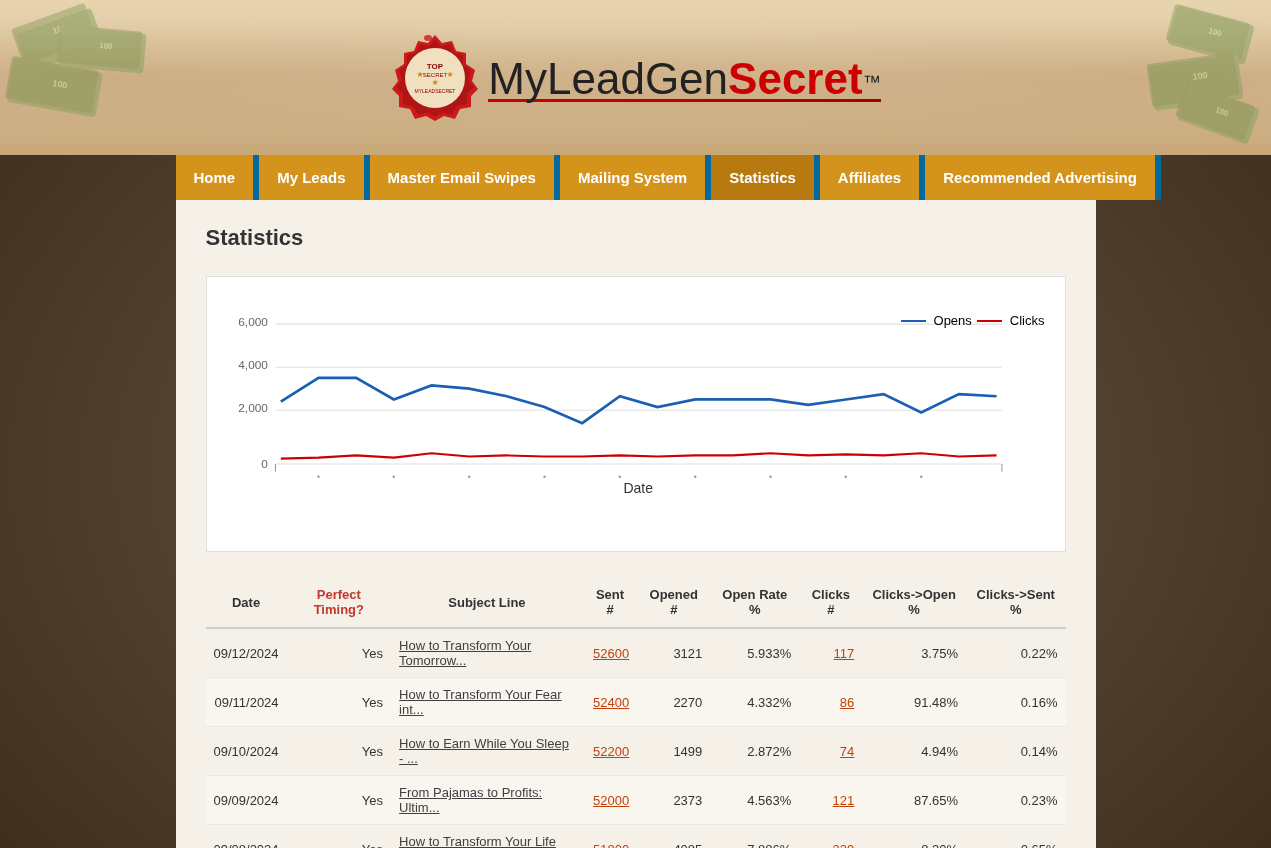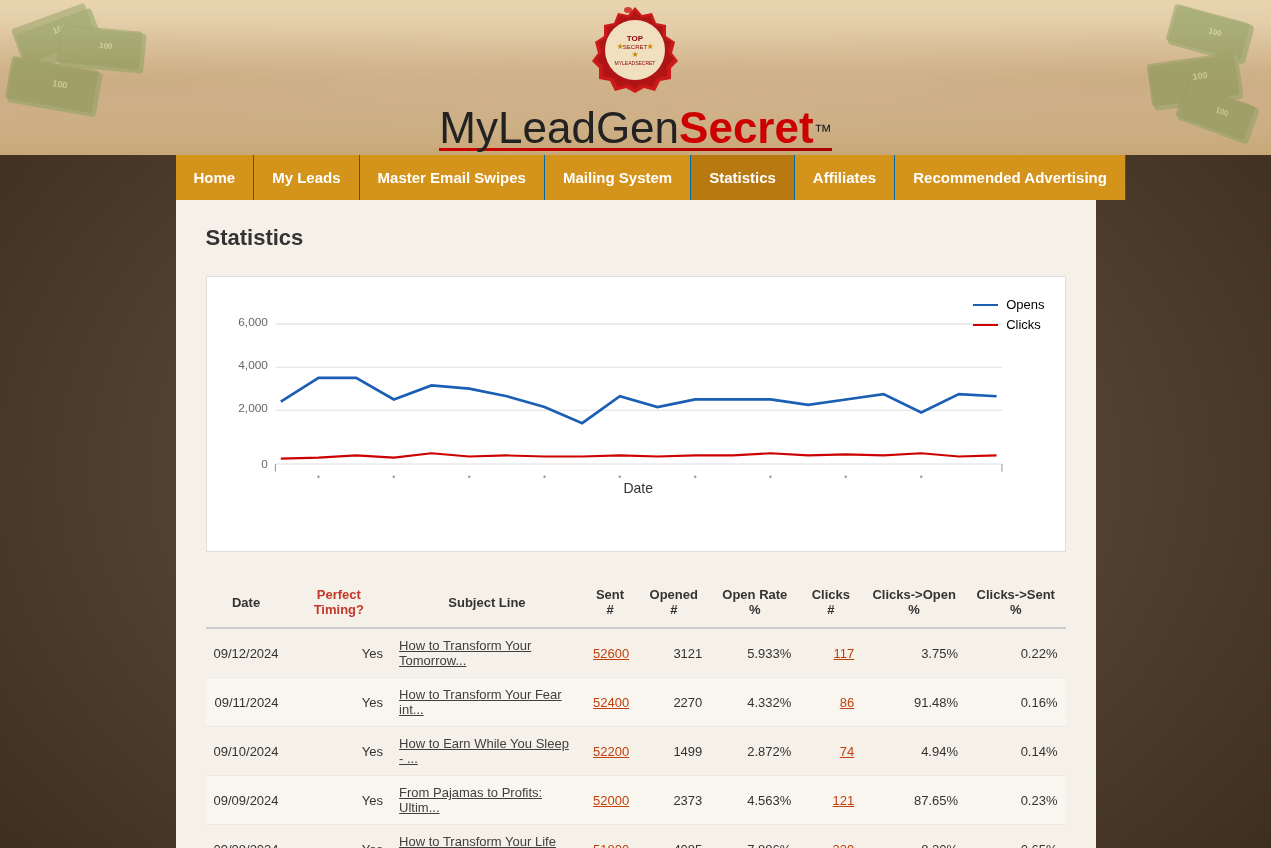--- a/index.html
+++ b/index.html
@@ -30,21 +30,20 @@
         radial-gradient(ellipse at 10% 50%, rgba(180,140,80,0.3) 0%, transparent 50%),
         radial-gradient(ellipse at 90% 50%, rgba(180,140,80,0.3) 0%, transparent 50%);
     }
 
     .logo-container {
       display: flex;
       align-items: center;
       gap: 8px;
       z-index: 1;
       position: relative;
-      flex-direction: column;
     }
 
     .logo-seal {
       width: 90px;
       height: 90px;
       position: relative;
     }
 
     
     .main-content {
@@ -63,21 +62,21 @@
     }
 
     .nav-item {
       background: #d4931a;
       color: white;
       padding: 14px 18px;
       text-decoration: none;
       font-size: 15px;
       font-weight: bold;
       cursor: pointer;
-      border-right: 1px solid #0369a1;
+      border-right: 6px solid #0369a1;
       white-space: nowrap;
       display: flex;
       align-items: center;
       gap: 4px;
     }
 
     .nav-item.active {
       background: #b87a10;
     }
 
@@ -101,24 +100,24 @@
     .chart-container {
       background: white;
       border: 1px solid #ddd;
       padding: 20px 20px 30px 20px;
       margin-bottom: 25px;
       position: relative;
     }
 
     .chart-legend {
       position: absolute;
-      top: 20px;
+      top: 36px;
       right: 20px;
       display: flex;
-      flex-direction: column;
+      flex-direction: row;
       gap: 5px;
     }
 
     .legend-item {
       display: flex;
       align-items: center;
       gap: 8px;
       font-size: 13px;
     }
 

